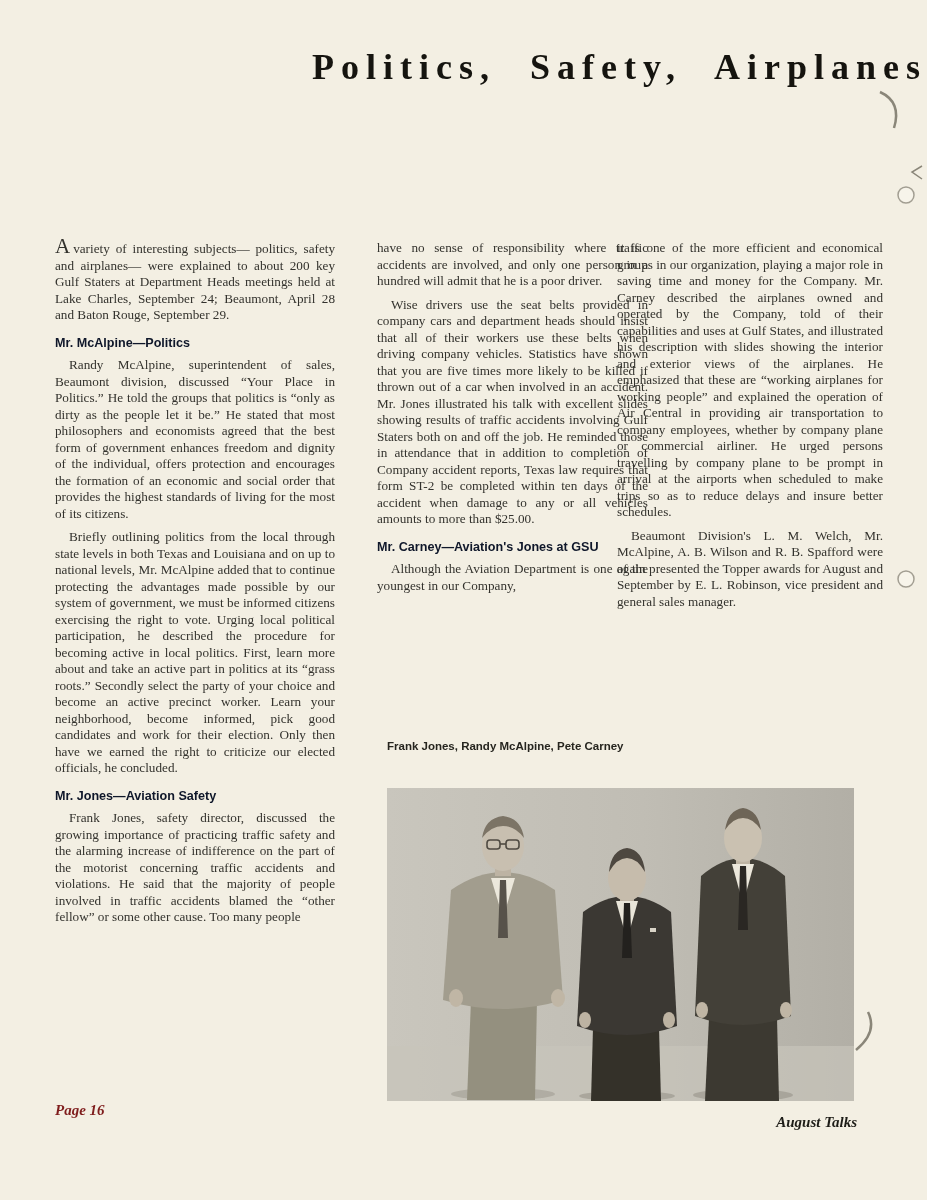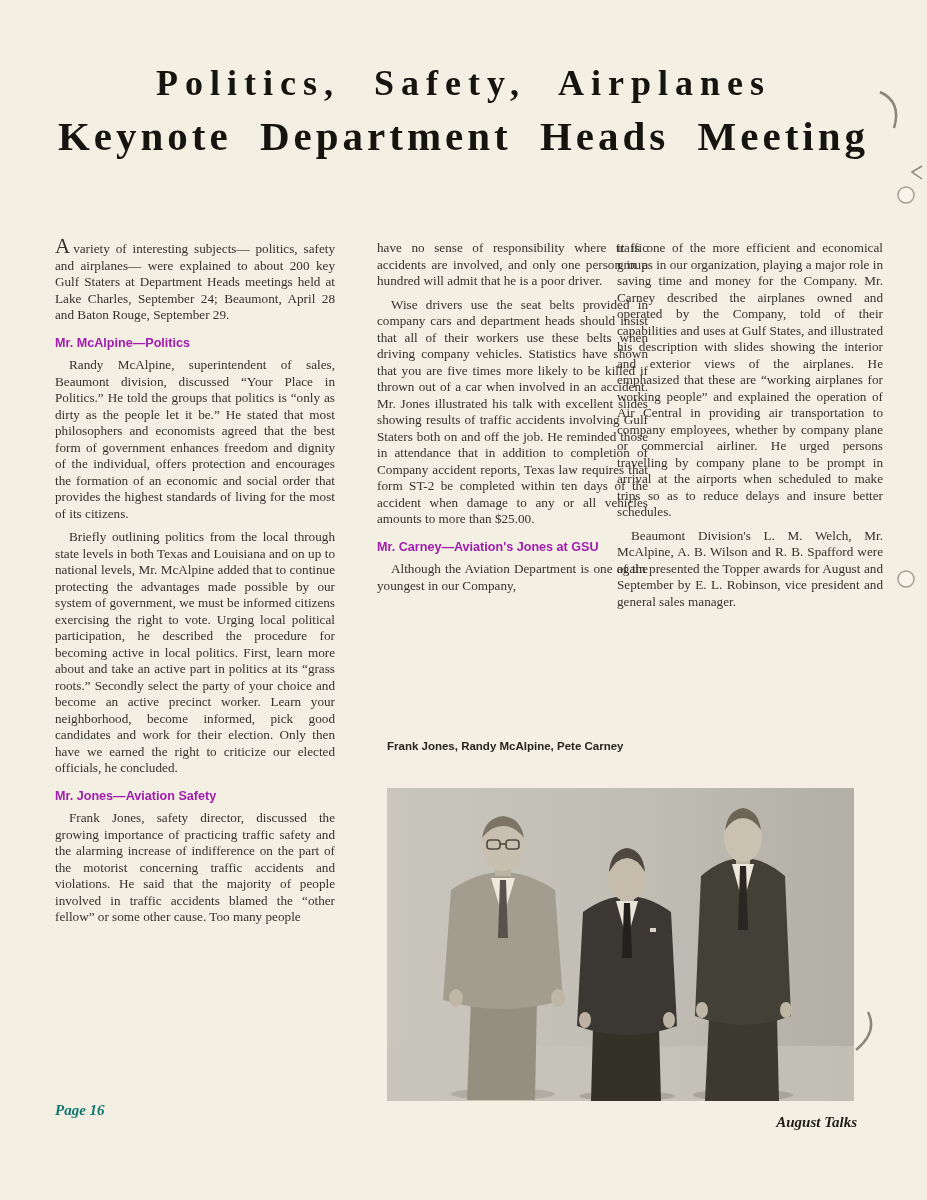--- a/index.html
+++ b/index.html
@@ -2,56 +2,55 @@
 <html><head>
 <meta charset="utf-8">
 <style>
   html,body { margin:0; padding:0; background:#dcdcd8; }
   .page {
     position:relative; width:927px; height:1200px; margin:0 auto;
     background:#f3efe3; overflow:hidden;
     font-family:"Liberation Serif","DejaVu Serif",serif; color:#2b2a26;
   }
   .title { position:absolute; left:0; width:100%; text-align:center; font-weight:bold; color:#15140f; }
-  .title1 { top:62px; font-size:36px; letter-spacing:7px; word-spacing:18px; }
+  .title1 { top:46px; font-size:36px; letter-spacing:7px; word-spacing:18px;text-align:right; }
   .title2 { top:112px; font-size:41px; letter-spacing:4px; word-spacing:14px; }
 
   .col { position:absolute; top:240px; font-size:13.2px; line-height:16.5px; text-align:justify; color:#33322d; }
   .col1 { left:55px;  width:280px; }
   .col2 { left:341px; width:271px;margin-left:36px; }
   .col3 { left:617px; width:266px; }
   .col p { margin:0 0 7px 0; text-indent:14px; }
   .col p.noindent { text-indent:0; }
   .dropcap { font-size:21px; line-height:12px; font-weight:normal; margin-right:3px; }
   .subhead {
     font-family:"Liberation Sans","DejaVu Sans",sans-serif;
     font-weight:bold; font-size:12.6px; text-align:left;
-    margin:11px 0 6px 0; color:#a21caf;
+    margin:11px 0 6px 0; color:#0f172a;
   }
 
   .caption {
     position:absolute; left:387px; top:740px; width:467px; 
     font-family:"Liberation Sans","DejaVu Sans",sans-serif;
     font-weight:bold; font-size:11.5px; color:#26251f;
   }
   .photo { position:absolute; left:387px; top:788px; width:467px; height:313px; }
   .photo svg { display:block; }
 
-  .footer-left  { position:absolute; left:55px;  top:1102px; font-size:15px; font-weight:bold; font-style:italic; color:#0f766e; }
+  .footer-left  { position:absolute; left:55px;  top:1102px; font-size:15px; font-weight:bold; font-style:italic; color:#7f1d1d; }
   .footer-right { position:absolute; right:70px; top:1114px; font-size:15px; font-weight:bold; font-style:italic; color:#1d1c17; }
 
   .decor { position:absolute; left:0; top:0; pointer-events:none; }
 </style>
 </head>
 <body>
 
 <div class="page">
 
   <div class="title title1">Politics, Safety, Airplanes</div>
-  <div class="title title2">Keynote Department Heads Meeting</div>
 
   <div class="col col1">
     <p class="noindent"><span class="dropcap">A</span><span>variety of interesting subjects— politics, safety and airplanes— were explained to about 200 key Gulf Staters at Department Heads meetings held at Lake Charles, September 24; Beaumont, April 28 and Baton Rouge, September 29.</span></p>
     <h3 class="subhead">Mr. McAlpine—Politics</h3>
     <p>Randy McAlpine, superintendent of sales, Beaumont division, discussed “Your Place in Politics.” He told the groups that politics is “only as dirty as the people let it be.” He stated that most philosophers and economists agreed that the best form of government enhances freedom and dignity of the individual, offers protection and encourages the formation of an economic and social order that provides the highest standards of living for the most of its citizens.</p>
     <p>Briefly outlining politics from the local through state levels in both Texas and Louisiana and on up to national levels, Mr. McAlpine added that to continue protecting the advantages made possible by our system of government, we must be informed citizens exercising the right to vote. Urging local political participation, he described the procedure for becoming active in local politics. First, learn more about and take an active part in politics at its “grass roots.” Secondly select the party of your choice and become an active precinct worker. Learn your neighborhood, become informed, pick good candidates and work for their election. Only then have we earned the right to criticize our elected officials, he concluded.</p>
     <h3 class="subhead">Mr. Jones—Aviation Safety</h3>
     <p>Frank Jones, safety director, discussed the growing importance of practicing traffic safety and the alarming increase of indifference on the part of the motorist concerning traffic accidents and violations. He said that the majority of people involved in traffic accidents blamed the “other fellow” or some other cause. Too many people</p>
   </div>
 

